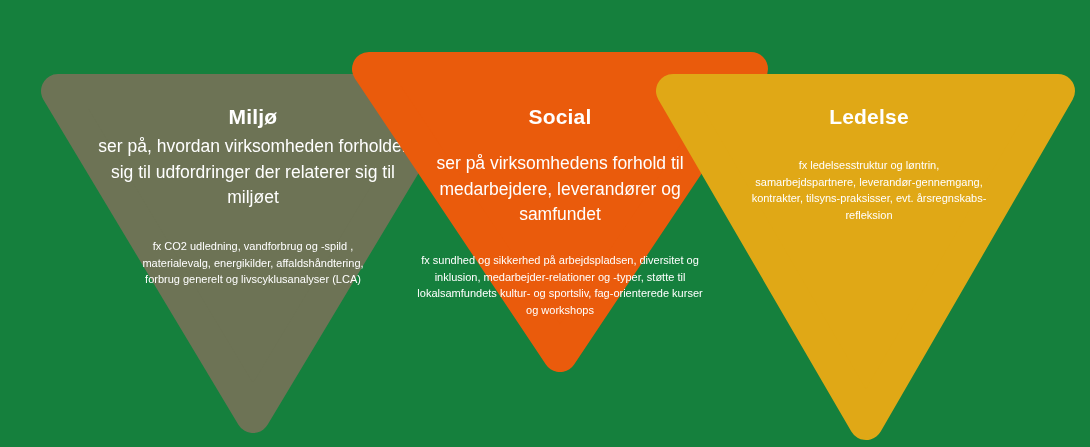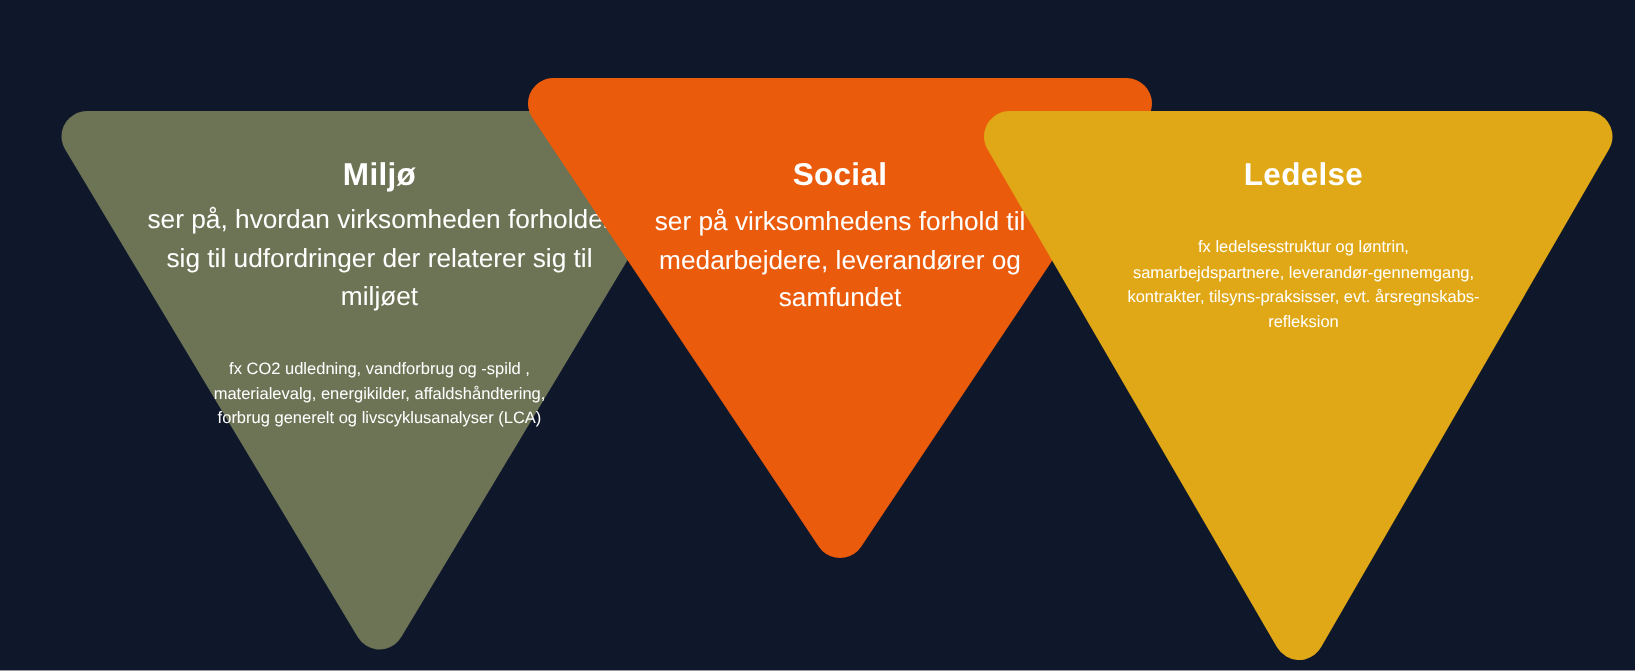--- a/index.html
+++ b/index.html
@@ -11,21 +11,21 @@
     width: 1090px;
     height: 447px;
     font-family: "Liberation Sans", sans-serif;
     overflow: hidden;
   }
 
   #stage {
     position: relative;
     width: 1090px;
     height: 447px;
-    background: #0f172a;
+    background: #15803d;
   }
 
   .pillar {
     position: absolute;
     top: 0;
     left: 0;
     width: 1090px;
     height: 447px;
   }
 
@@ -66,21 +66,21 @@
     margin: 0;
   }
 
   
   #pillar-env .text-layer   { left: 96px;  top: 104px; width: 314px; }
   #pillar-env .p-desc       { margin-top: 5px; }
   #pillar-env .p-examples   { margin-top: 28px; padding: 0 28px; }
 
   
   #pillar-soc .text-layer   { left: 405px; top: 104px; width: 310px; }
-  #pillar-soc .p-desc       { margin-top: 6px; }
+  #pillar-soc .p-desc       { margin-top: 22px; }
   #pillar-soc .p-examples   { margin-top: 25px; padding: 0 8px; }
 
   
   #pillar-gov .text-layer   { left: 712px; top: 104px; width: 314px; }
   #pillar-gov .p-desc       { margin-top: 22px; }
   #pillar-gov .p-examples   { margin-top: 28px; padding: 0 38px; }
 </style>
 </head>
 <body>
 
@@ -97,20 +97,21 @@
     </div>
   </div>
 
   <div class="pillar" id="pillar-soc">
     <svg viewBox="0 0 1090 447" xmlns="http://www.w3.org/2000/svg" aria-hidden="true">
       <path fill="#EA5B0C" stroke="#EA5B0C" stroke-width="34" stroke-linejoin="round" d="M 369 69 L 751 69 L 560 355 Z"></path>
     </svg>
     <div class="text-layer">
       <p class="p-title">Social</p>
       <p class="p-desc">ser på virksomhedens forhold til medarbejdere, leverandører og samfundet</p>
+      <p class="p-examples">fx sundhed og sikkerhed på arbejdspladsen, diversitet og inklusion, medarbejder-relationer og -typer, støtte til lokalsamfundets kultur- og sportsliv, fag-orienterede kurser og workshops</p>
     </div>
   </div>
 
   <div class="pillar" id="pillar-gov">
     <svg viewBox="0 0 1090 447" xmlns="http://www.w3.org/2000/svg" aria-hidden="true">
       <path fill="#E0A816" stroke="#E0A816" stroke-width="34" stroke-linejoin="round" d="M 673 91 L 1058 91 L 866 423 Z"></path>
     </svg>
     <div class="text-layer">
       <p class="p-title">Ledelse</p>
       <p class="p-examples">fx ledelsesstruktur og løntrin, samarbejdspartnere, leverandør-gennemgang, kontrakter, tilsyns-praksisser, evt. årsregnskabs-refleksion</p>

